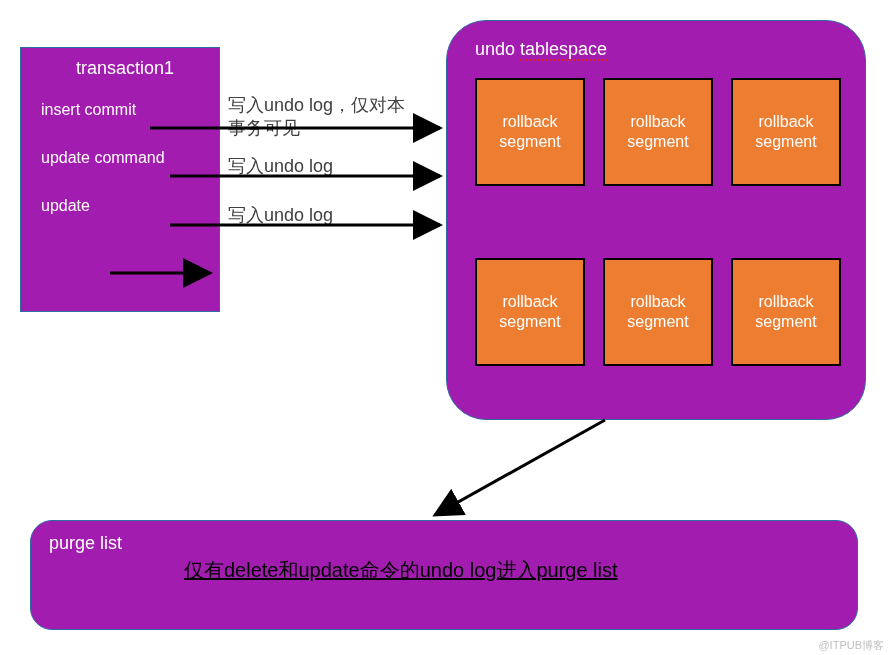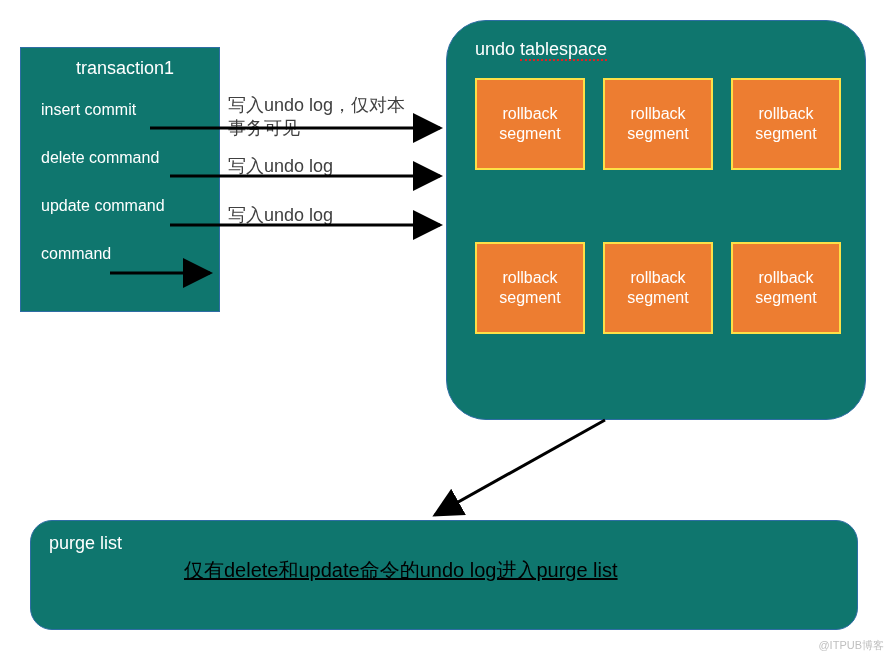--- a/index.html
+++ b/index.html
@@ -6,21 +6,21 @@
   html, body { margin: 0; padding: 0; }
   body {
     width: 890px;
     height: 655px;
     position: relative;
     background: #ffffff;
     font-family: "Microsoft YaHei", Arial, sans-serif;
     color: #000;
   }
   .box-blue {
-    background: #0f766e;
+    background: #a21caf;
     color: #ffffff;
     position: absolute;
     border: 1px solid #2e6da4;
   }
   .transaction-box {
     left: 20px;
     top: 47px;
     width: 200px;
     height: 265px;
     padding: 10px 0 0 10px;
@@ -48,23 +48,23 @@
     margin-bottom: 18px;
   }
   .seg-grid {
     display: flex;
     flex-wrap: wrap;
     gap: 18px;
     width: 380px;
   }
   .seg {
     width: 110px;
-    height: 92px;
+    height: 108px;
     background: #ed7d31;
-    border: 2px solid #fde047;
+    border: 2px solid #000000;
     color: #ffffff;
     display: flex;
     align-items: center;
     justify-content: center;
     text-align: center;
     font-size: 16px;
     line-height: 1.25;
   }
   .row-gap { height: 36px; width: 100%; }
   .purge-box {
@@ -102,23 +102,22 @@
   }
   .underline-red { border-bottom: 2px dotted #e02020; }
   svg.arrow { position: absolute; overflow: visible; pointer-events: none; }
 </style>
 </head>
 <body>
 
 <div class="box-blue transaction-box">
   <div class="trans-title">transaction1</div>
   <div class="cmd">insert commit</div>
-  <div class="cmd">delete command</div>
   <div class="cmd">update command</div>
-  <div class="cmd">command</div>
+  <div class="cmd">update</div>
 </div>
 
 <div class="box-blue undo-box">
   <div class="undo-title">
     <span>undo </span><span class="underline-red">tablespace</span>
   </div>
   <div class="seg-grid">
     <div class="seg">rollback<br>segment</div>
     <div class="seg">rollback<br>segment</div>
     <div class="seg">rollback<br>segment</div>

